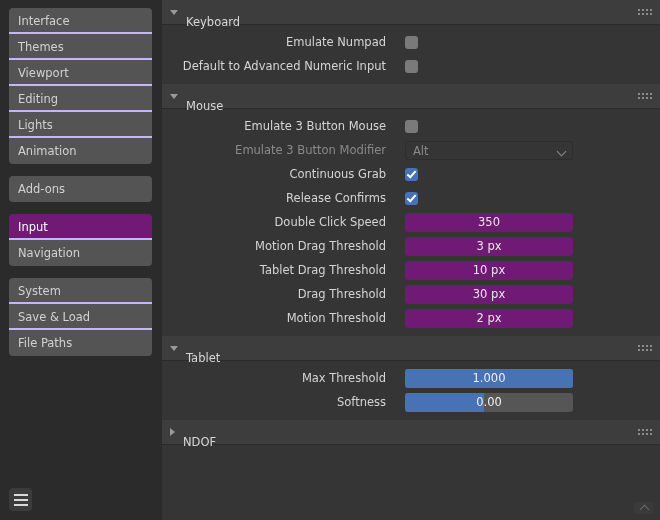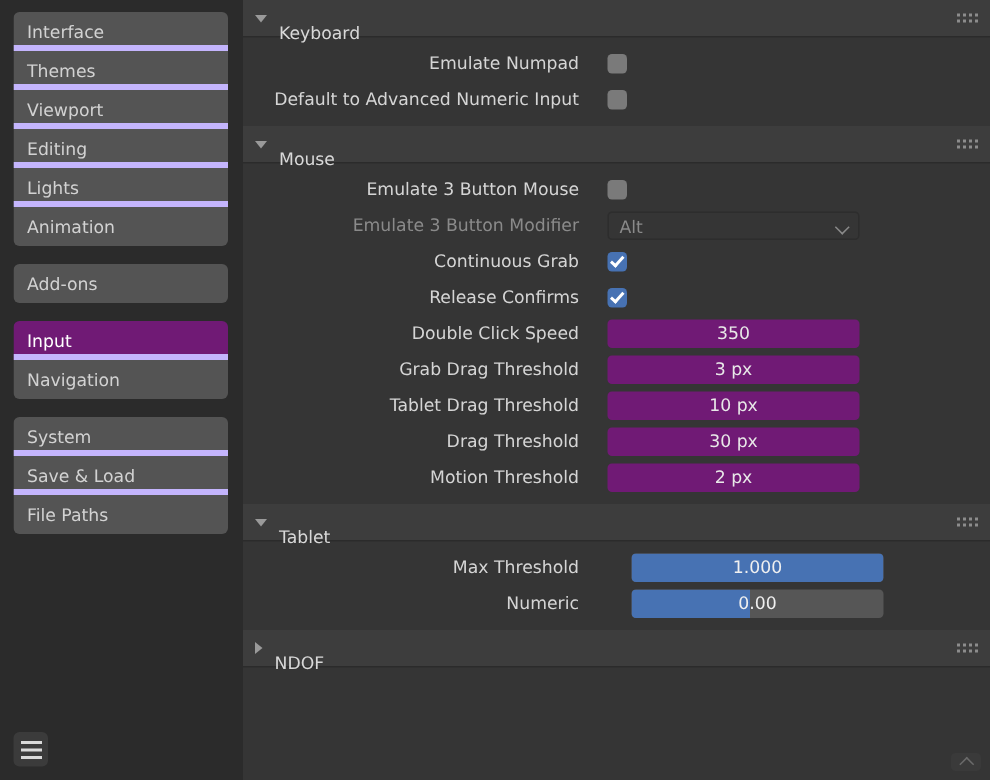--- a/index.html
+++ b/index.html
@@ -39,21 +39,21 @@
     border-radius: 4px;
     overflow: hidden;
   }
   .nav-item {
     height: 26px;
     line-height: 26px;
     padding: 0 0 0 9px;
     background: #545454;
     color: #d2d2d2;
     font-size: 11.5px;
-    border-bottom: 4px solid #c4b5fd;
+    border-bottom: 2px solid #c4b5fd;
     box-sizing: border-box;
     white-space: nowrap;
     overflow: hidden;
   }
   .nav-group .nav-item:last-child { border-bottom: none; }
   .nav-item.selected {
     background: #701a75;
     color: #ffffff;
   }
   .hamburger {
@@ -233,21 +233,20 @@
   }
 
   
   .slider {
     position: relative;
     height: 19px;
     border-radius: 3px;
     background: #565656;
     width: 168px;
     overflow: hidden;
-    margin-left: 16px;
   }
   .slider-fill {
     position: absolute;
     left: 0; top: 0; bottom: 0;
     background: #4772b3;
   }
   .slider-text {
     position: relative;
     z-index: 2;
     line-height: 19px;
@@ -394,21 +393,21 @@
               </div>
             </div>
           </div>
           <div class="row">
             <div class="row-label">Double Click Speed</div>
             <div class="control">
               <div class="field">350</div>
             </div>
           </div>
           <div class="row">
-            <div class="row-label">Grab Drag Threshold</div>
+            <div class="row-label">Motion Drag Threshold</div>
             <div class="control">
               <div class="field">3 px</div>
             </div>
           </div>
           <div class="row">
             <div class="row-label">Tablet Drag Threshold</div>
             <div class="control">
               <div class="field">10 px</div>
             </div>
           </div>
@@ -443,21 +442,21 @@
           <div class="row">
             <div class="row-label">Max Threshold</div>
             <div class="control">
               <div class="slider">
                 <div class="slider-fill" style="width: 100%;"></div>
                 <div class="slider-text">1.000</div>
               </div>
             </div>
           </div>
           <div class="row">
-            <div class="row-label">Numeric</div>
+            <div class="row-label">Softness</div>
             <div class="control">
               <div class="slider">
                 <div class="slider-fill" style="width: 47%;"></div>
                 <div class="slider-text">0.00</div>
               </div>
             </div>
           </div>
         </div>
         <div class="section-header">
           <div class="tri closed"></div>

